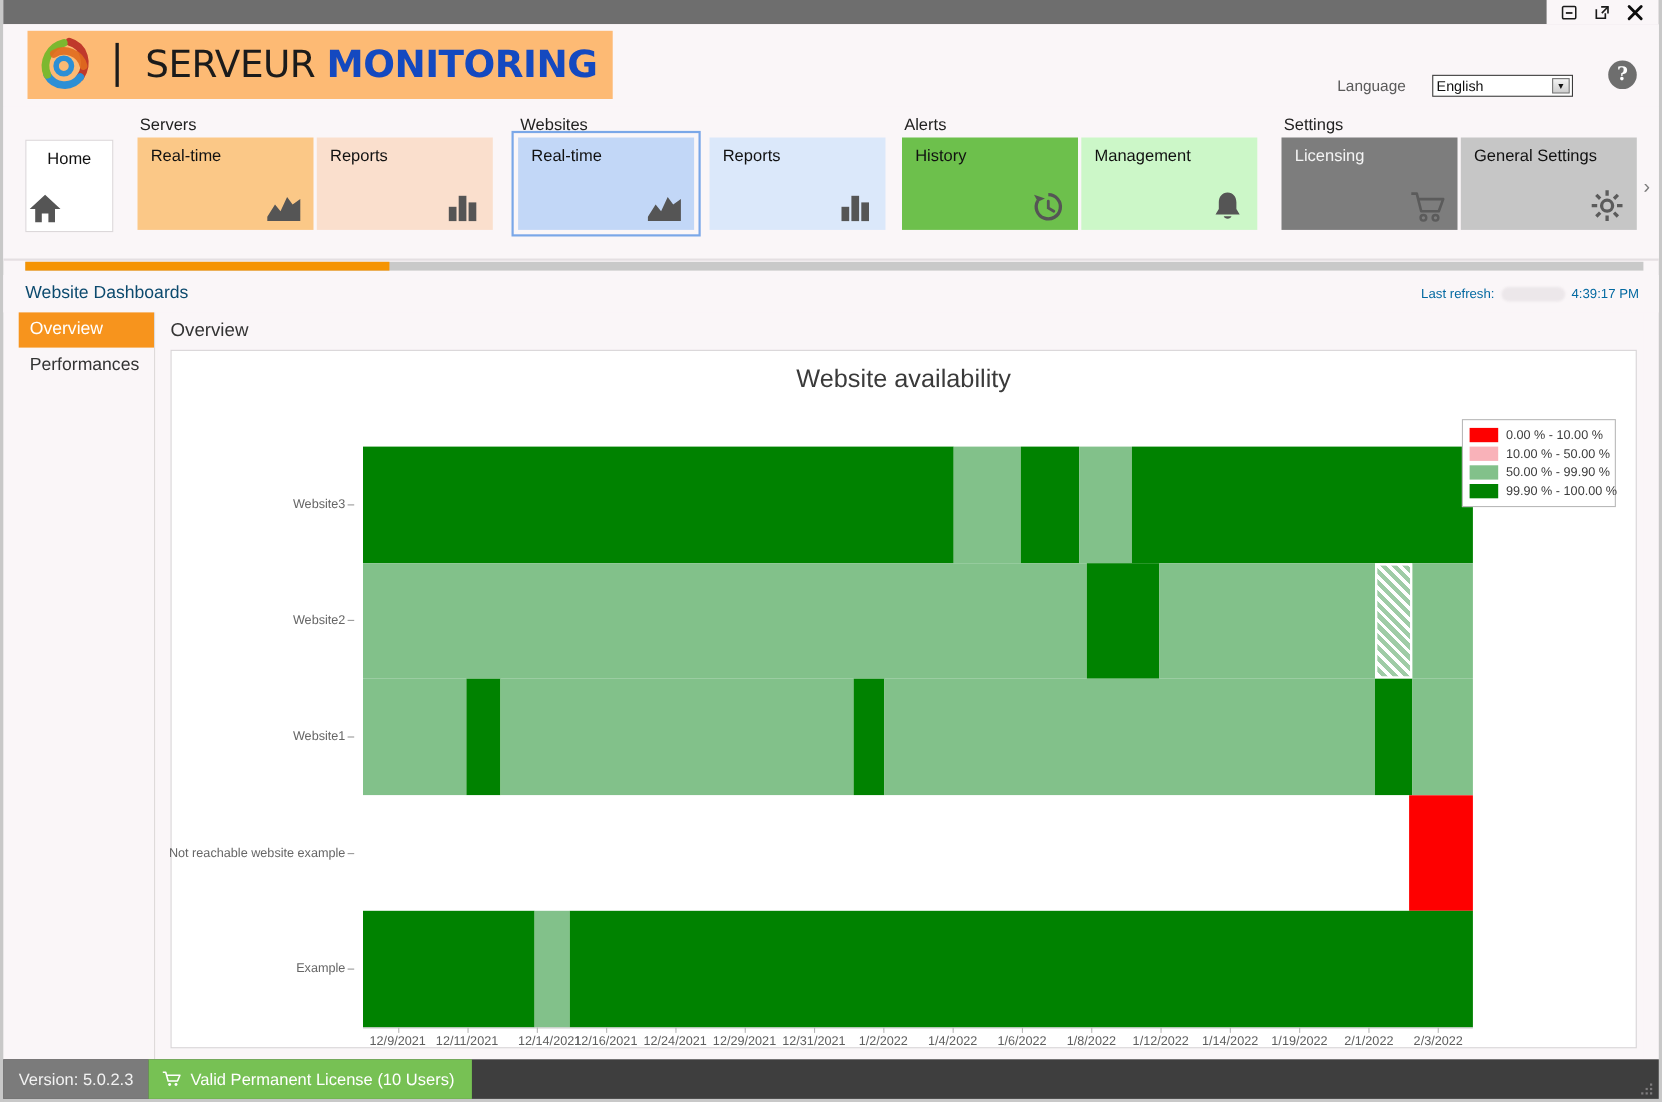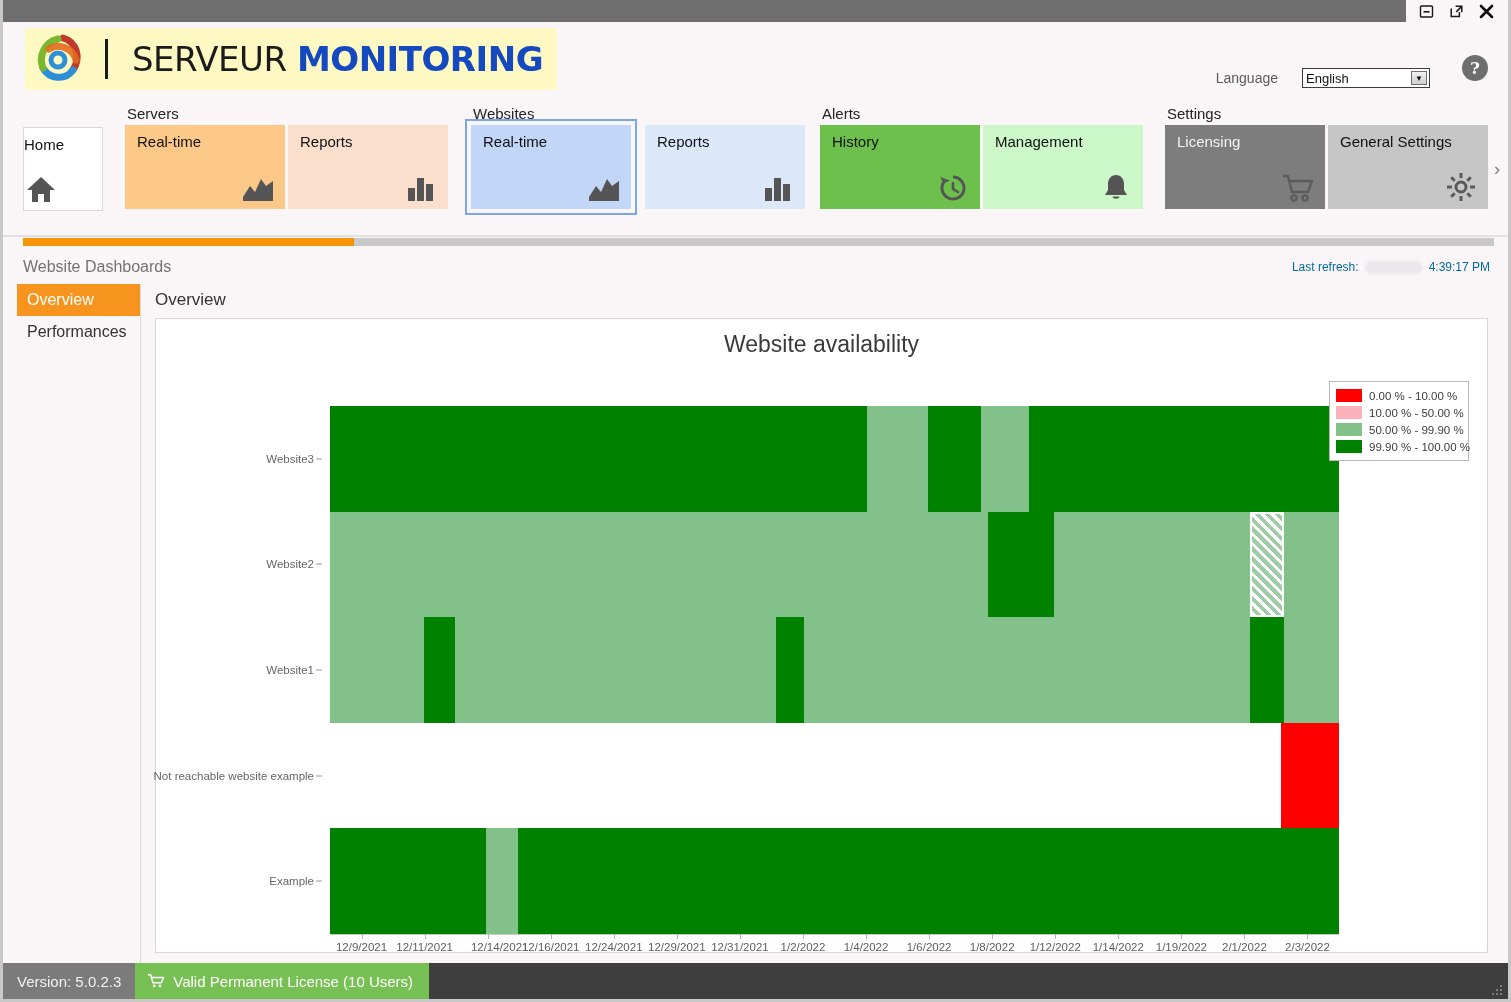--- a/index.html
+++ b/index.html
@@ -38,21 +38,21 @@
   .win-btn svg { display:block; }
 
   
   .header {
     position:absolute; top:22px; left:0; right:0; height:75px;
     background:#faf6f8;
   }
   .logo-wrap {
     position:absolute; left:22px; top:6px;
     display:flex; align-items:center; gap:12px;
-    background:#fef9c3; padding:4px 14px 4px 8px;
+    background:#fdba74; padding:4px 14px 4px 8px;
   }
   .logo-mark { width:54px; height:54px; position:relative; flex:0 0 auto; }
   .logo-sep {
     width:3px; height:40px; background:#1b1b1b; margin:0 12px 0 6px;
   }
   .logo-text {
     font-size:34px; letter-spacing:-0.5px; font-weight:400;
     font-family:"DejaVu Sans", sans-serif;
     white-space:nowrap;
   }
@@ -102,21 +102,21 @@
   .tile .tlabel {
     font-size:15px; color:#111; position:absolute; top:8px; left:12px;
   }
   .tile .ticon {
     position:absolute; right:10px; bottom:6px; width:34px; height:34px;
     color:#555; display:flex; align-items:flex-end; justify-content:center;
   }
   .tile.home {
     width:80px; background:#ffffff; border:1px solid #dcd8da;
   }
-  .tile.home .tlabel { left:0; right:0; text-align:left; }
+  .tile.home .tlabel { left:0; right:0; text-align:center; }
   .tile.home .ticon { left:0; right:0; justify-content:center; }
   .tile.orange  { background:#fbc887; }
   .tile.orange2 { background:#fadfcd; }
   .tile.blue    { background:#c2d7f7; }
   .tile.blue2   { background:#dbe8fa; }
   .tile.green   { background:#6dc04c; }
   .tile.green2  { background:#ccf7c8; }
   .tile.grey    { background:#7d7d7d; }
   .tile.grey2   { background:#c6c6c6; }
   .tile.green .tlabel, .tile.grey .tlabel, .tile.grey2 .tlabel { color:#111; }
@@ -139,21 +139,21 @@
   .progressbar {
     position:absolute; top:238px; left:20px; right:14px; height:8px;
     background:#c9c9c9;
   }
   .progressbar .fill { height:100%; width:22.5%; background:#f59404; }
 
   .crumbbar {
     position:absolute; top:250px; left:0; right:0; height:34px;
     background:#faf6f8; display:flex; align-items:center;
   }
-  .crumb-title { font-size:16px; color:#737373; margin-left:20px; }
+  .crumb-title { font-size:16px; color:#0c4a6e; margin-left:20px; }
   .refresh {
     margin-left:auto; margin-right:18px; display:flex; align-items:center;
     font-size:12px; color:#0369a1; gap:6px;
   }
   .refresh .blurred {
     display:inline-block; width:58px; height:13px; border-radius:7px;
     background:#ece7ea; filter:blur(1px);
   }
 
   

